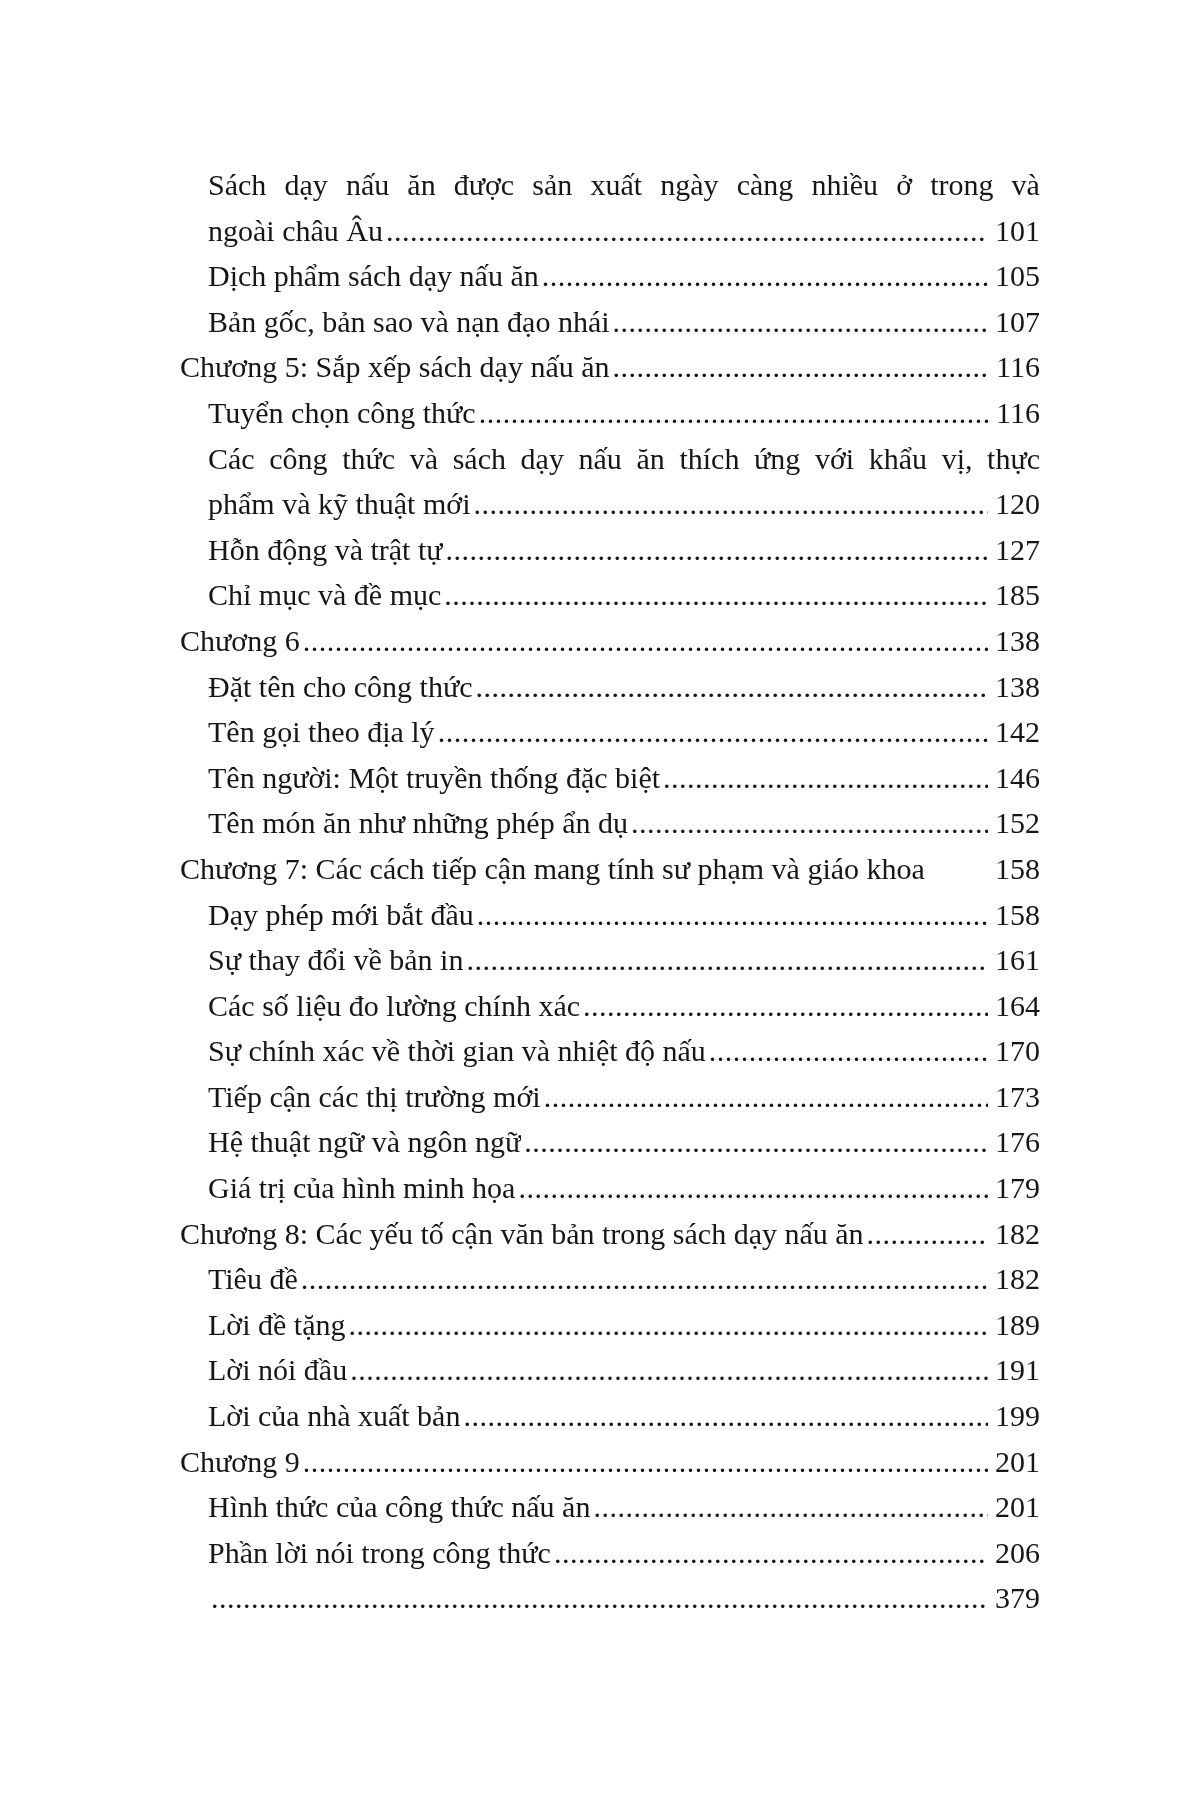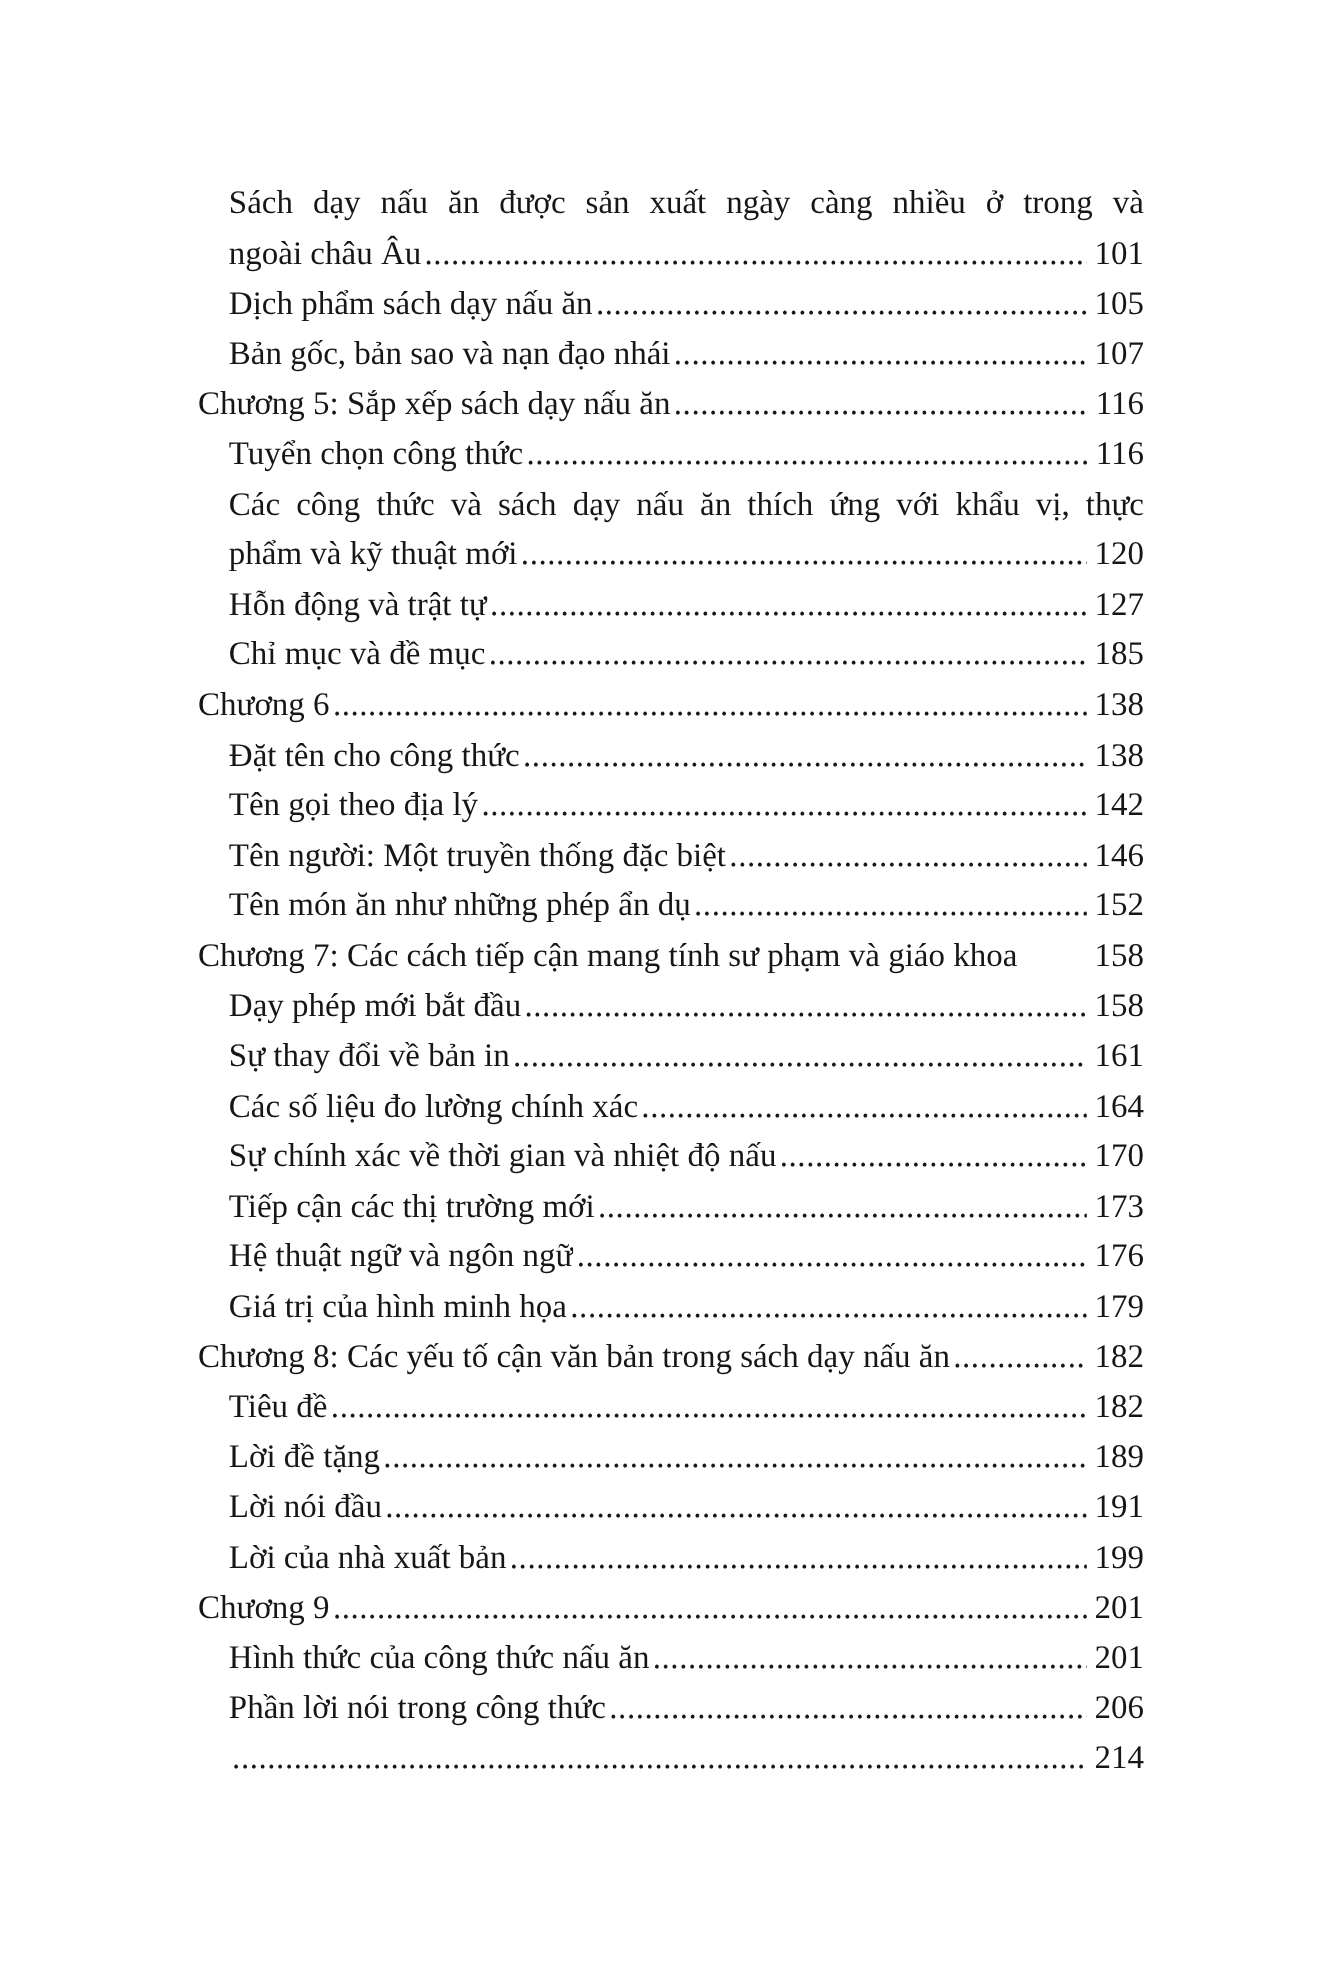--- a/index.html
+++ b/index.html
@@ -235,16 +235,16 @@
     <span class="leader" aria-hidden="true"></span>
     <span class="page">201</span>
   </div>
       <div class="row lvl1">
     <span class="title">Phần lời nói trong công thức</span>
     <span class="leader" aria-hidden="true"></span>
     <span class="page">206</span>
   </div>
       <div class="row lvl1">
     <span class="leader" aria-hidden="true"></span>
-    <span class="page">214</span>
+    <span class="page">379</span>
   </div>
     </div>
 </div>
 
 </body></html>

